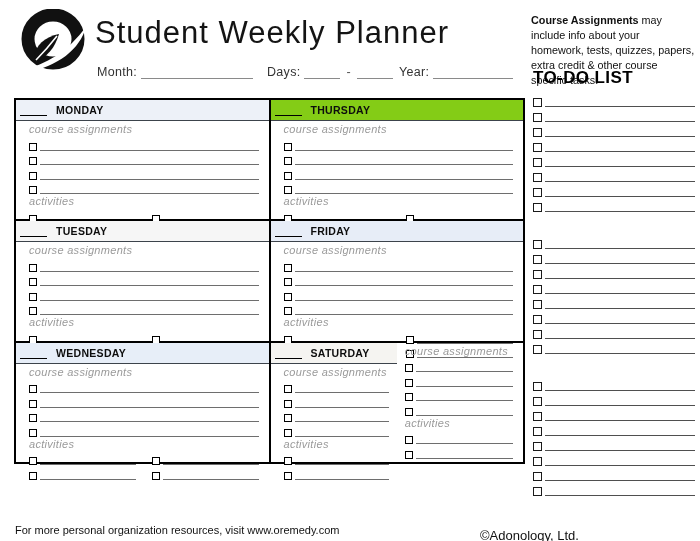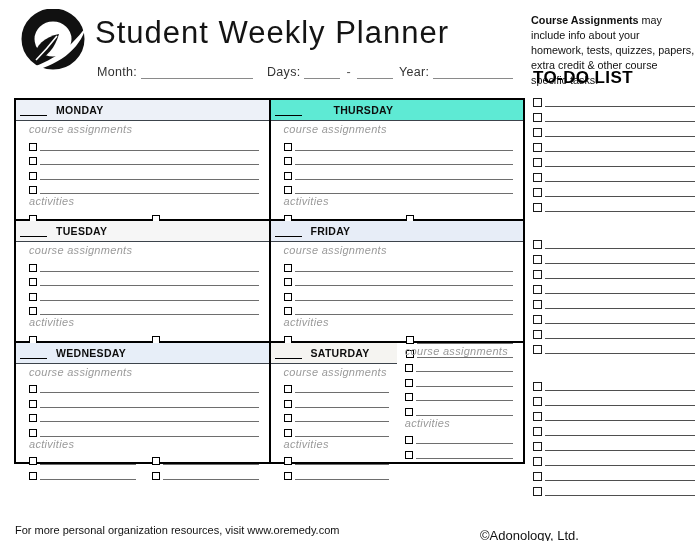--- a/index.html
+++ b/index.html
@@ -134,21 +134,21 @@
               <span class="wline"></span>
             </div>
             <div class="check-line">
               <span class="cbox"></span>
               <span class="wline"></span>
             </div>
           </div>
         </div>
       </div>
       <div class="day-cell">
-        <div class="day-header" style="background: #5eead4; gap: 23px;">
+        <div class="day-header" style="background: #84cc16;">
           <span class="date-slot"></span>
           <span class="day-name">THURSDAY</span>
         </div>
         <div class="day-body">
           <div class="section-label">course assignments</div>
           <div class="check-line">
             <span class="cbox"></span>
             <span class="wline"></span>
           </div>
           <div class="check-line">

